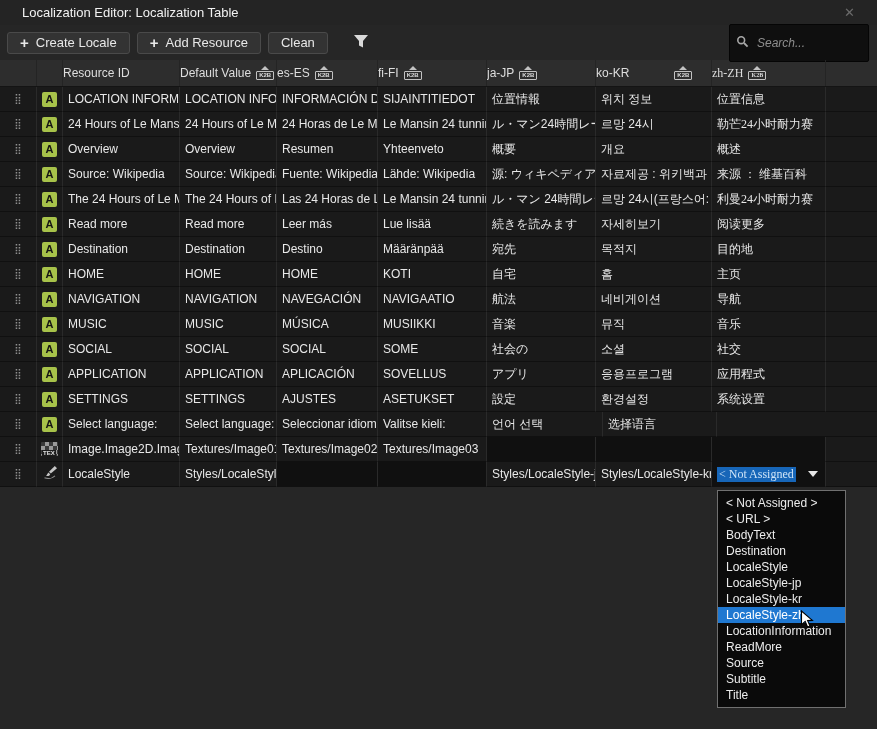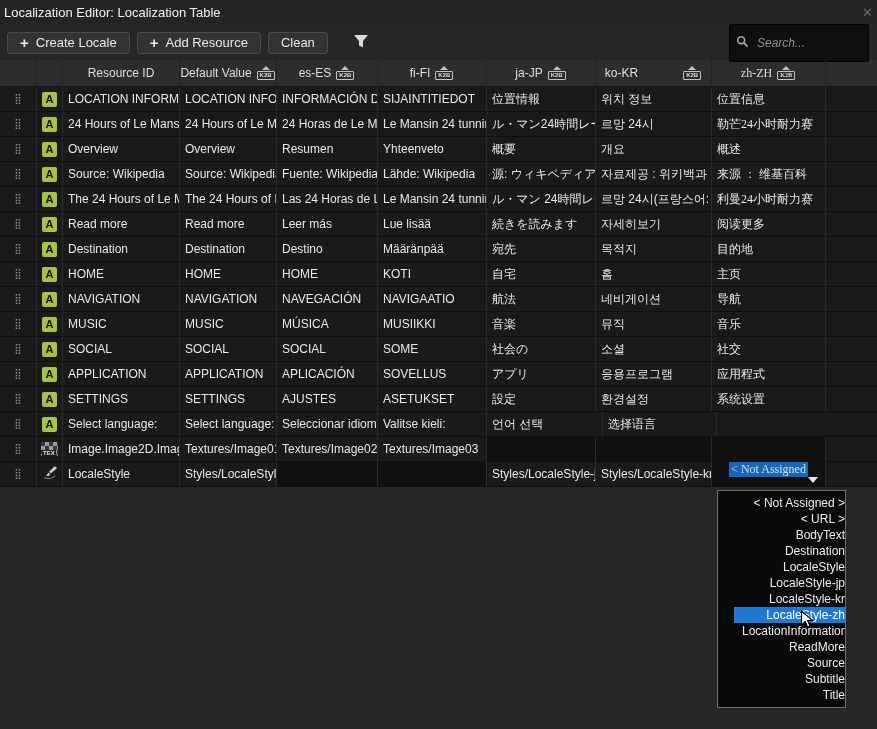--- a/index.html
+++ b/index.html
@@ -6,21 +6,21 @@
   body{
     width:877px;height:729px;overflow:hidden;
     background:#262626;
     font-family:"Liberation Sans","DejaVu Sans",sans-serif;
     -webkit-font-smoothing:antialiased;
     position:relative;
   }
   .window{position:absolute;inset:0;}
 
   
-  .titlebar{height:25px;display:flex;align-items:center;padding:0 4px;background:#242424;}
+  .titlebar{height:25px;display:flex;align-items:center;padding:0 22px;background:#242424;}
   .titlebar .title{color:#f2f2f2;font-size:13px;}
   .titlebar .close{margin-left:auto;color:#6b6b6b;font-size:13px;font-weight:bold;cursor:default;}
 
   
   .toolbar{height:35px;display:flex;align-items:center;padding:0 8px 0 7px;background:#262626;}
   .btn{
     display:flex;align-items:center;gap:7px;height:22px;padding:0 12px;margin-right:7px;
     background:#333333;border:1px solid #4a4a4a;border-radius:3px;
     color:#e8e8e8;font-size:13px;box-sizing:border-box;white-space:nowrap;
   }
@@ -34,31 +34,31 @@
     flex:1;background:transparent;border:none;outline:none;color:#d0d0d0;
     font-size:12px;font-family:inherit;margin-left:6px;width:100px;
   }
   .search input::placeholder{color:#8f8f8f;font-style:italic;}
 
   
   .tbl{width:877px;}
   .trow{display:flex;height:25px;}
   .hrow{display:flex;height:27px;background:#2d2d2d;border-bottom:1px solid #141414;box-sizing:border-box;}
   .hcell{
-    display:flex;align-items:center;justify-content:center;gap:4px;
+    display:flex;align-items:center;gap:4px;
     color:#dedede;font-size:12px;box-sizing:border-box;
     border-right:1px solid #242424;overflow:hidden;white-space:nowrap;
   }
   .cell{
     display:flex;align-items:center;box-sizing:border-box;height:25px;
     background:#1a1a1a;border-right:1px solid #2a2a2a;border-bottom:1px solid #101010;
     color:#e8e8e8;font-size:12px;padding:0 5px;overflow:hidden;white-space:nowrap;
   }
   .cell.center{justify-content:center;padding:0;}
-  .cell.empty{background:#101010;flex-direction:column;}
+  .cell.empty{background:#101010;}
   .w-drag{width:37px;} .w-icon{width:26px;} .w-resource-id{width:117px;}
   .w-default-value{width:97px;} .w-es-es{width:101px;} .w-fi-fi{width:109px;}
   .w-ja-jp{width:109px;} .w-ko-kr{width:116px;gap:44px;} .w-zh-zh{width:114px;font-family:Liberation Serif, serif;}
   .w-end{flex:1;border-right:none;}
 
   .draghandle{color:#8f8f8f;font-size:10px;line-height:10px;}
 
   
   .a-icon{
     width:15px;height:15px;background:#a7c24a;border-radius:2px;
@@ -81,21 +81,21 @@
   .k2b-arrow{width:0;height:0;border-left:4px solid transparent;border-right:4px solid transparent;border-bottom:4px solid #c2c2c2;margin-bottom:1px;}
   .k2b-box{border:1px solid #c2c2c2;border-radius:1px;font-size:6px;line-height:7px;padding:0 2px;color:#dcdcdc;font-weight:bold;letter-spacing:0;}
 
   
   .editsel{background:#1766b8;color:#cfe4f7;padding:0 2px;font-size:12px;}
   .dd-arrow{margin-left:auto;width:0;height:0;border-left:5px solid transparent;border-right:5px solid transparent;border-top:6px solid #e6e6e6;margin-right:2px;}
 
   
   .dropdown{
     position:absolute;left:717px;top:490px;width:129px;box-sizing:border-box;
-    background:#0a0a0a;border:1px solid #707070;padding:4px 0 4px 16px;z-index:5;text-align:right;
+    background:#0a0a0a;border:1px solid #707070;padding:4px 0 4px 0;z-index:5;
   }
   .dd-item{height:16px;line-height:16px;padding-left:8px;color:#ececec;font-size:12px;white-space:nowrap;overflow:hidden;}
   .dd-item.selected{background:#1f78d1;color:#ffffff;}
 
   
   .cursor{position:absolute;left:800px;top:610px;z-index:9;pointer-events:none;}
 
   .below{position:absolute;left:0;right:0;top:487px;bottom:0;background:#262626;}
 </style>
 </head>

